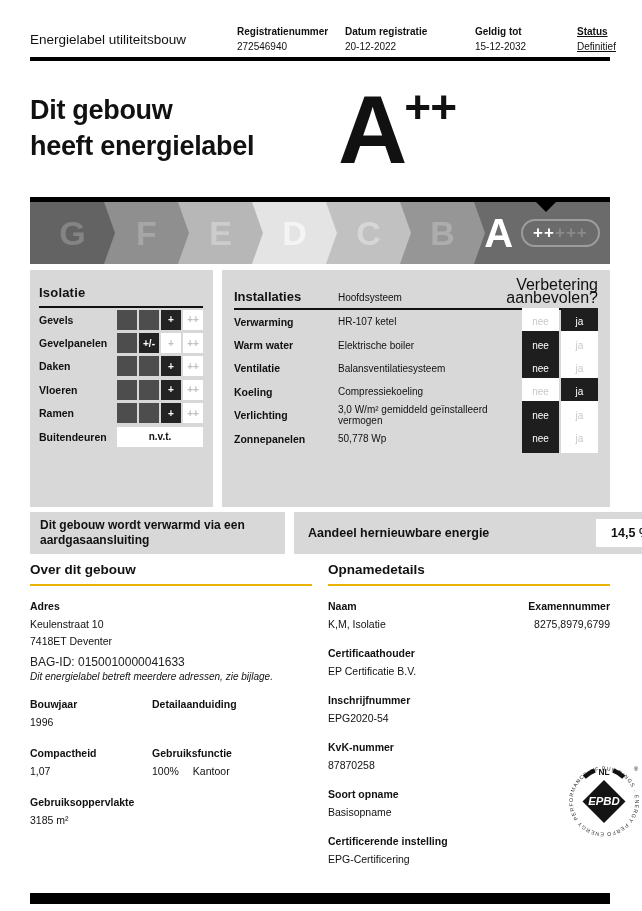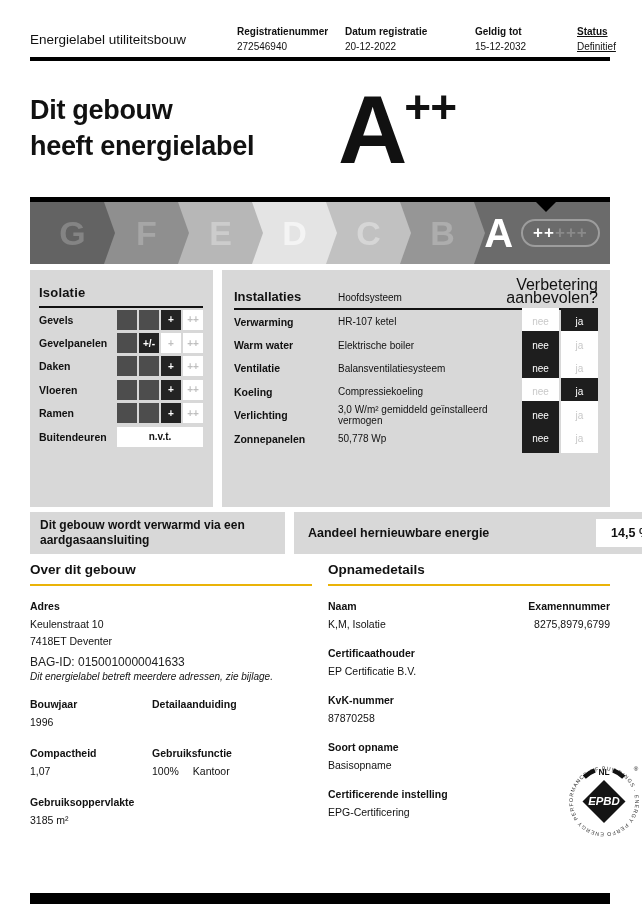--- a/index.html
+++ b/index.html
@@ -330,20 +330,24 @@
       <div class="op-right">
         <div class="f-label">Examennummer</div>
         <div class="f-value">8275,8979,6799</div>
       </div>
     </div>
     <div class="op-field">
       <div class="f-label">Certificaathouder</div>
       <div class="f-value">EP Certificatie B.V.</div>
     </div>
     <div class="op-field">
+      <div class="f-label">Inschrijfnummer</div>
+      <div class="f-value">EPG2020-54</div>
+    </div>
+    <div class="op-field">
       <div class="f-label">KvK-nummer</div>
       <div class="f-value">87870258</div>
     </div>
     <div class="op-field">
       <div class="f-label">Soort opname</div>
       <div class="f-value">Basisopname</div>
     </div>
     <div class="op-field">
       <div class="f-label">Certificerende instelling</div>
       <div class="f-value">EPG-Certificering</div>

